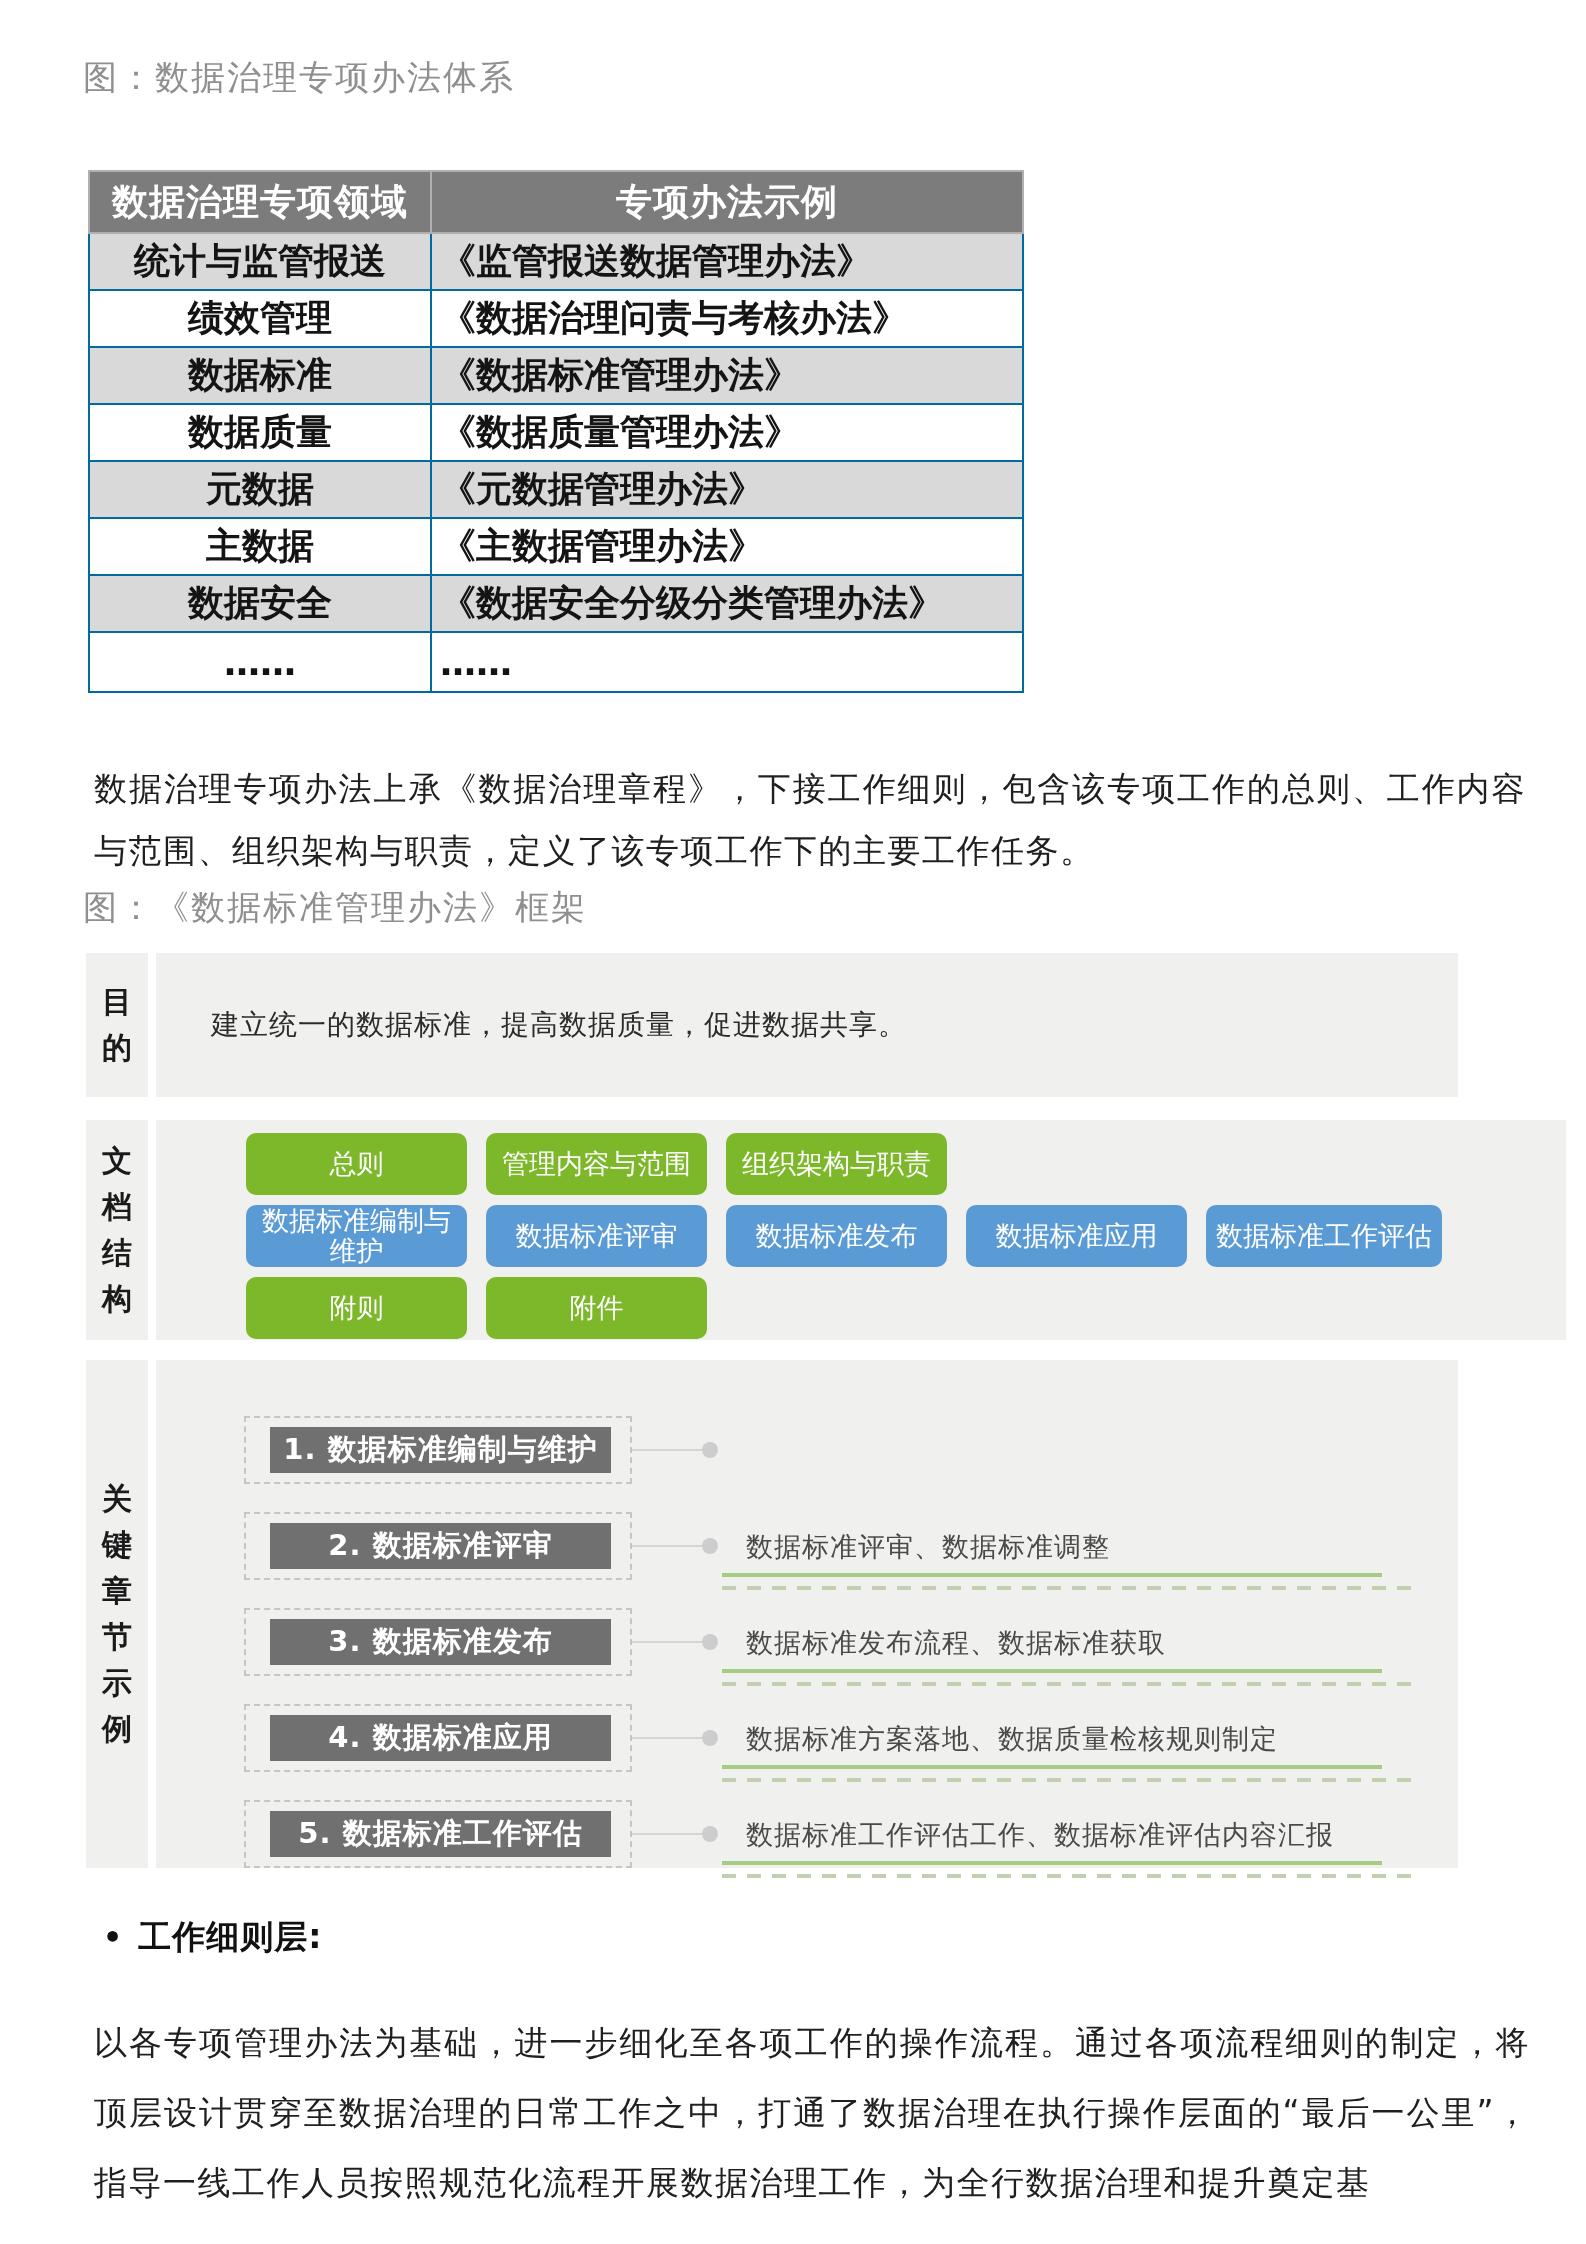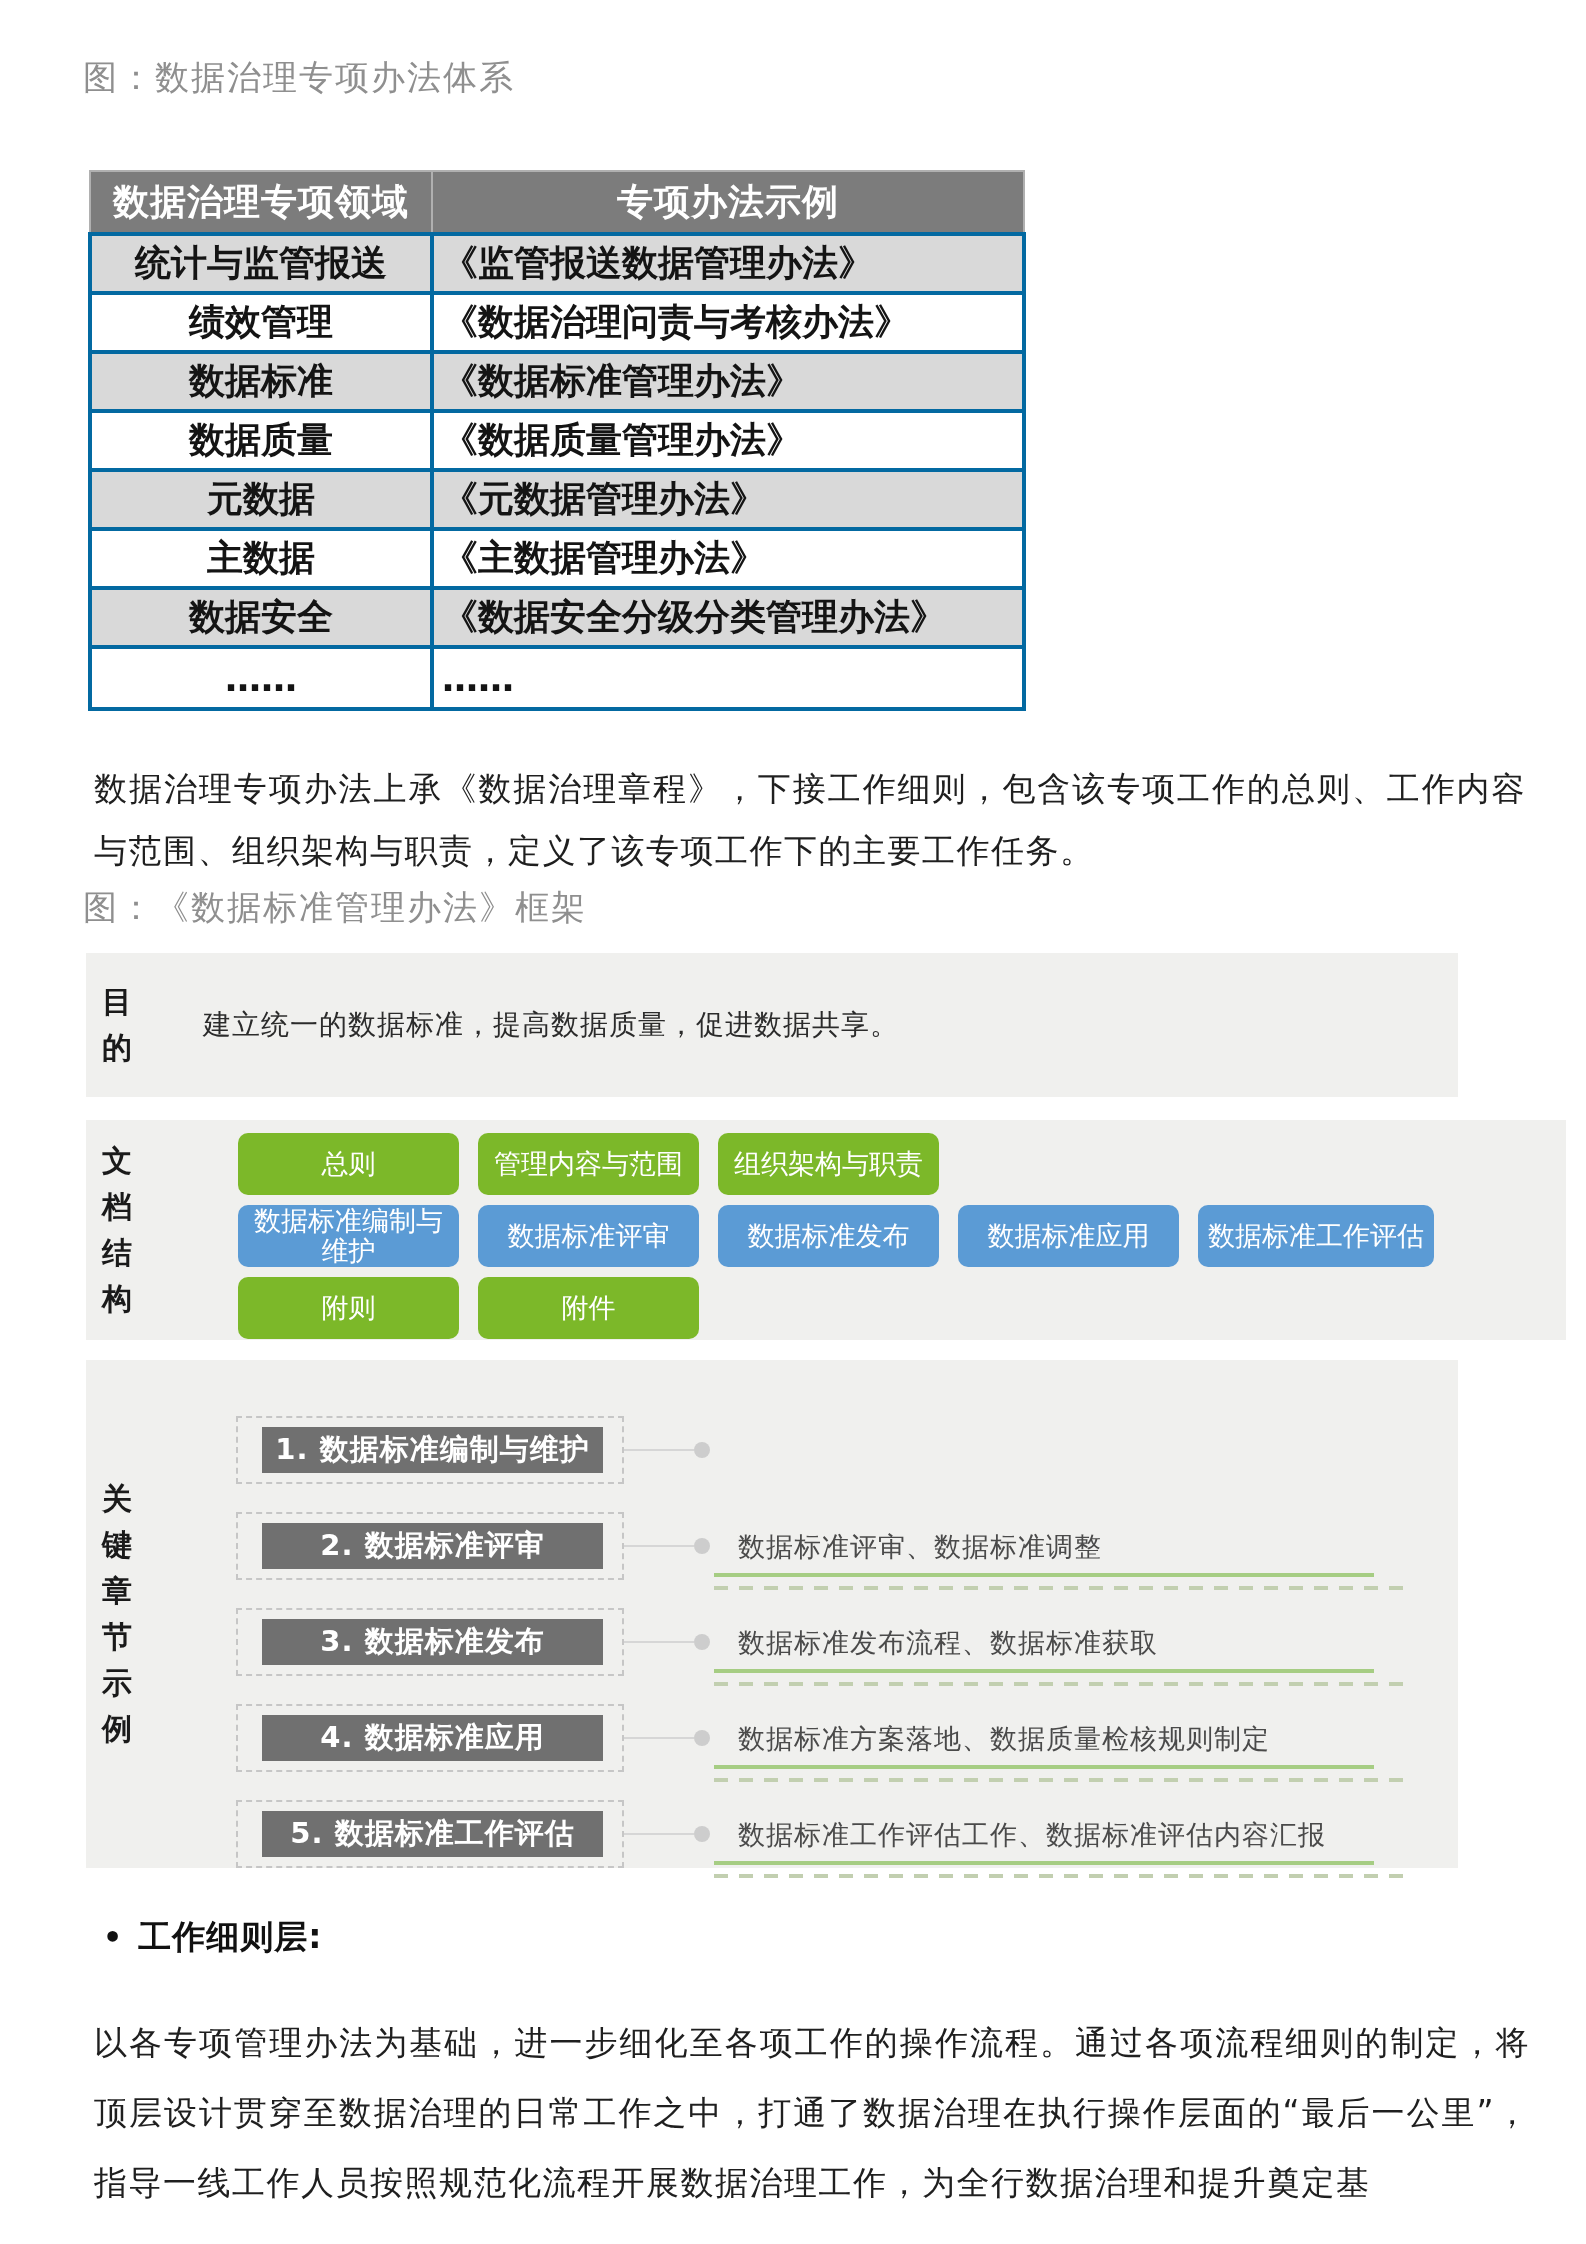--- a/index.html
+++ b/index.html
@@ -10,40 +10,40 @@
   .fig-title{position:absolute;font-size:34px;font-weight:500;color:#8f8f8f;letter-spacing:2px;}
   .t1{left:83px;top:55px;}
   .t2{left:83px;top:885px;}
 
   
   .gov-table{position:absolute;left:88px;top:170px;width:934px;border-collapse:collapse;table-layout:fixed;}
   .gov-table col.c1{width:342px;}
   .gov-table col.c2{width:592px;}
   .gov-table th{background:#7c7c7c;color:#ffffff;font-size:36px;font-weight:700;height:58px;
                 border:2px solid #b0b0b0;letter-spacing:1px;}
-  .gov-table td{font-size:36px;font-weight:700;height:53px;border:4px solid #0369a1;color:#141414;}
+  .gov-table td{font-size:36px;font-weight:700;height:53px;border:2px solid #0369a1;color:#141414;}
   .gov-table td.cell-domain{text-align:center;}
   .gov-table td.cell-example{text-align:left;padding-left:8px;}
   .gov-table tbody tr:nth-child(odd) td{background:#d9d9d9;}
   .gov-table tbody tr:nth-child(even) td{background:#ffffff;}
   .gov-table tbody tr.last-row td{height:56px;}
 
   
   .body-text{position:absolute;font-size:33px;letter-spacing:1.5px;color:#1f1f1f;
              text-align:justify;margin:16px;}
   .p1{left:78px;top:742px;width:1432px;line-height:62px;}
   .p2{left:78px;top:1992px;width:1436px;line-height:70px;}
 
   
   .section{position:absolute;display:flex;}
   .sec-purpose{left:86px;top:953px;width:1372px;height:144px;}
   .sec-structure{left:86px;top:1120px;width:1480px;height:220px;}
   .sec-chapters{left:86px;top:1360px;width:1372px;height:508px;}
   .v-label-col{width:62px;background:#f0f0ee;display:flex;align-items:center;justify-content:center;
-               flex-shrink:0;}
+               margin-right:8px;flex-shrink:0;}
   .v-label{width:36px;font-size:30px;line-height:46px;font-weight:600;color:#1a1a1a;
            text-align:center;word-break:break-all;}
   .sec-content{flex:1;background:#f0f0ee;}
 
   
   .purpose-content{display:flex;align-items:center;}
   .purpose-text{font-size:28px;font-weight:500;color:#2b2b2b;margin-left:55px;letter-spacing:1px;}
 
   
   .btn-row{display:flex;margin-left:90px;gap:19px;}

